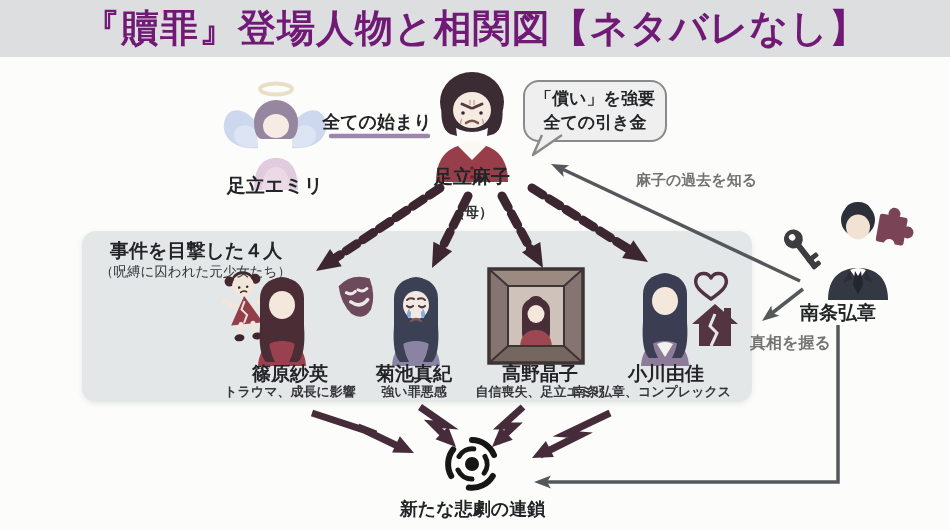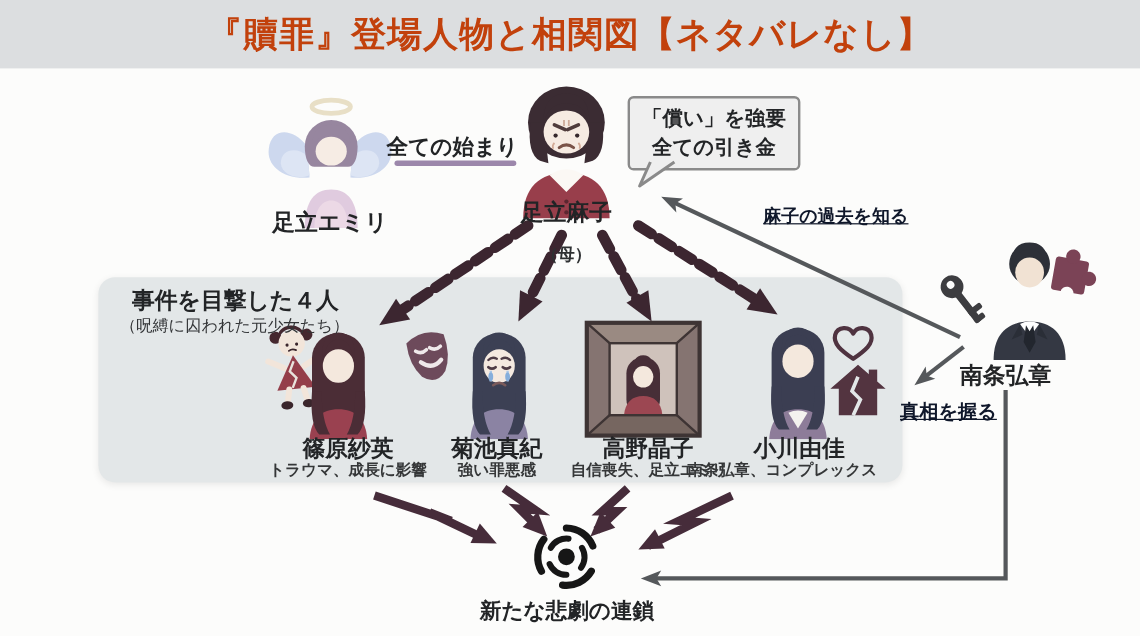--- a/index.html
+++ b/index.html
@@ -7,37 +7,37 @@
     position:relative;width:950px;height:530px;overflow:hidden;
     background:#fcfcfb;
     font-family:"Liberation Sans","DejaVu Sans",sans-serif;
     color:#222426;
   }
   .abs{position:absolute;}
   .header{
     left:0;top:0;width:950px;height:57px;background:#dcdee0;
     display:flex;align-items:center;justify-content:center;z-index:5;
   }
-  .header .title{font-size:29px;font-weight:700;color:#c2410c;letter-spacing:1px;}
+  .header .title{font-size:38px;font-weight:700;color:#701a75;letter-spacing:1px;}
   .witness-box{
     left:82px;top:231px;width:670px;height:171px;border-radius:14px;
     background:#e3e7e8;box-shadow:0 2px 6px rgba(0,0,0,.08);z-index:1;
   }
   .layer{left:0;top:0;width:950px;height:530px;pointer-events:none;}
   .z2{z-index:2}.z3{z-index:3}.z6{z-index:6}
   .label{position:absolute;z-index:4;white-space:nowrap;}
   .name{font-weight:700;font-size:19px;color:#222426;text-align:center;}
   .role{font-weight:700;font-size:14px;color:#2e3032;text-align:center;}
   .trait{font-weight:600;font-size:13px;color:#353738;text-align:center;}
-  .annot{font-weight:700;font-size:15px;color:#0f172a;text-decoration:underline;}
+  .annot{font-weight:700;font-size:15px;color:#737373;}
   .box-title{font-weight:700;font-size:19px;color:#222426;margin-left:10px;}
   .box-subtitle{font-weight:400;font-size:13.5px;color:#333537;}
   .bubble{
     left:523px;top:80px;width:140px;height:58px;z-index:4;
-    background:#efefef;border:2.5px solid #8a8a8a;border-radius:5px;
+    background:#efefef;border:2.5px solid #8a8a8a;border-radius:16px;
     display:flex;flex-direction:column;align-items:center;justify-content:center;
     font-size:17px;font-weight:700;line-height:1.42;color:#232527;
   }
   .outcome{font-weight:700;font-size:18px;color:#222426;text-align:center;}
   svg{display:block;}
 </style>
 </head>
 <body>
 
 <div class="stage">

